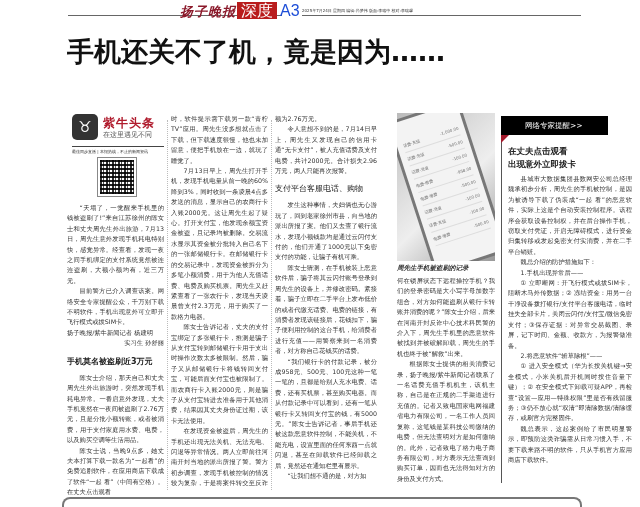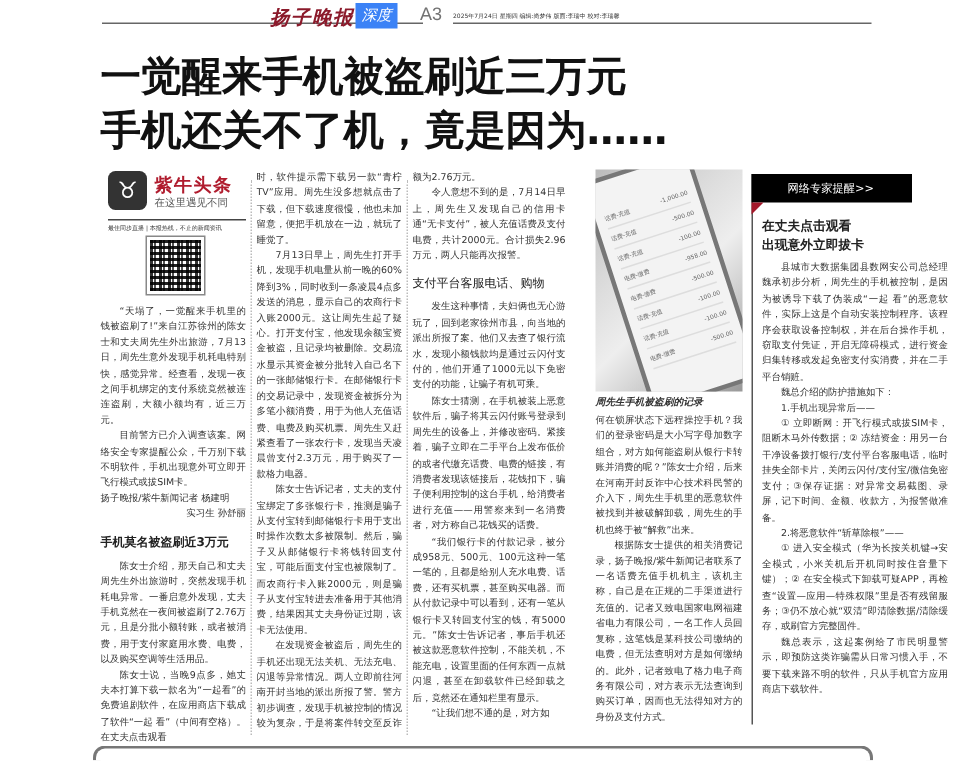--- a/index.html
+++ b/index.html
@@ -1,20 +1,20 @@
 <!DOCTYPE html>
 <html><head>
 <meta charset="utf-8">
 <style>
 *{margin:0;padding:0;box-sizing:border-box;}
 body{width:640px;height:507px;background:#fff;overflow:hidden;position:relative;font-family:"DejaVu Sans",sans-serif;color:#222;}
 .masthead{position:absolute;left:68px;top:4px;width:214px;height:12px;border-bottom:1.5px solid #666;}
 .brand{position:absolute;left:180px;top:3px;font-family:"DejaVu Serif",serif;font-size:13px;font-style:italic;font-weight:bold;color:#8b1a2b;letter-spacing:1px;}
-.section{position:absolute;left:237px;top:2px;background:#3b82f6;color:#fff;font-size:10px;padding:1px 4px;line-height:15px;font-style:italic;}
-.pageno{position:absolute;left:280px;top:2px;font-size:12px;color:#737373;font-family:"Liberation Sans",sans-serif;}
+.section{position:absolute;left:237px;top:2px;background:#b91c1c;color:#fff;font-size:16px;padding:1px 4px;line-height:15px;}
+.pageno{position:absolute;left:280px;top:2px;font-size:16px;color:#1d4ed8;font-family:"Liberation Sans",sans-serif;}
 .meta{position:absolute;left:302px;top:8px;font-size:4px;color:#333;white-space:nowrap;}
 .topline{position:absolute;left:302px;top:15px;width:279px;border-top:1.5px solid #666;}
 .headline{position:absolute;left:67px;top:34px;font-family:"DejaVu Sans",sans-serif;font-weight:bold;font-size:27px;line-height:36px;color:#111;letter-spacing:0px;}
 .col{position:absolute;font-size:6.3px;line-height:10.4px;color:#333;text-align:justify;}
 .col p{text-indent:2em;}
 .sub{font-size:8px;font-weight:bold;line-height:14px;margin:6px 0 4px;color:#222;}
 .logo-box{position:absolute;left:72px;top:114px;width:92px;height:86px;}
 .logo-icon{position:absolute;left:0;top:0;width:26px;height:26px;background:#333;border-radius:5px;color:#fff;font-size:15px;text-align:center;line-height:26px;}
 .logo-title{position:absolute;left:31px;top:1px;font-size:12px;font-weight:bold;color:#b01c2e;letter-spacing:1px;}
 .logo-sub{position:absolute;left:31px;top:16px;font-size:7px;color:#555;}
@@ -38,21 +38,20 @@
 <body>
 
 <div class="masthead"></div>
 <div class="brand">扬子晚报</div>
 <div class="section">深度</div>
 <div class="pageno">A3</div>
 <div class="meta">2025年7月24日 星期四  编辑:尚梦伟  版面:李瑞中  校对:李瑞馨</div>
 <div class="topline"></div>
 
 <div class="headline">
-  <div>一觉醒来手机被盗刷近三万元</div>
   <div>手机还关不了机，竟是因为……</div>
 </div>
 
 <div class="logo-box">
   <div class="logo-icon">♉</div>
   <div class="logo-title">紫牛头条</div>
   <div class="logo-sub">在这里遇见不同</div>
   <div class="logo-line"></div>
   <div class="logo-tag">最佳同步直播 | 本报热线，不止的新闻资讯</div>
   <div class="qr"></div>

